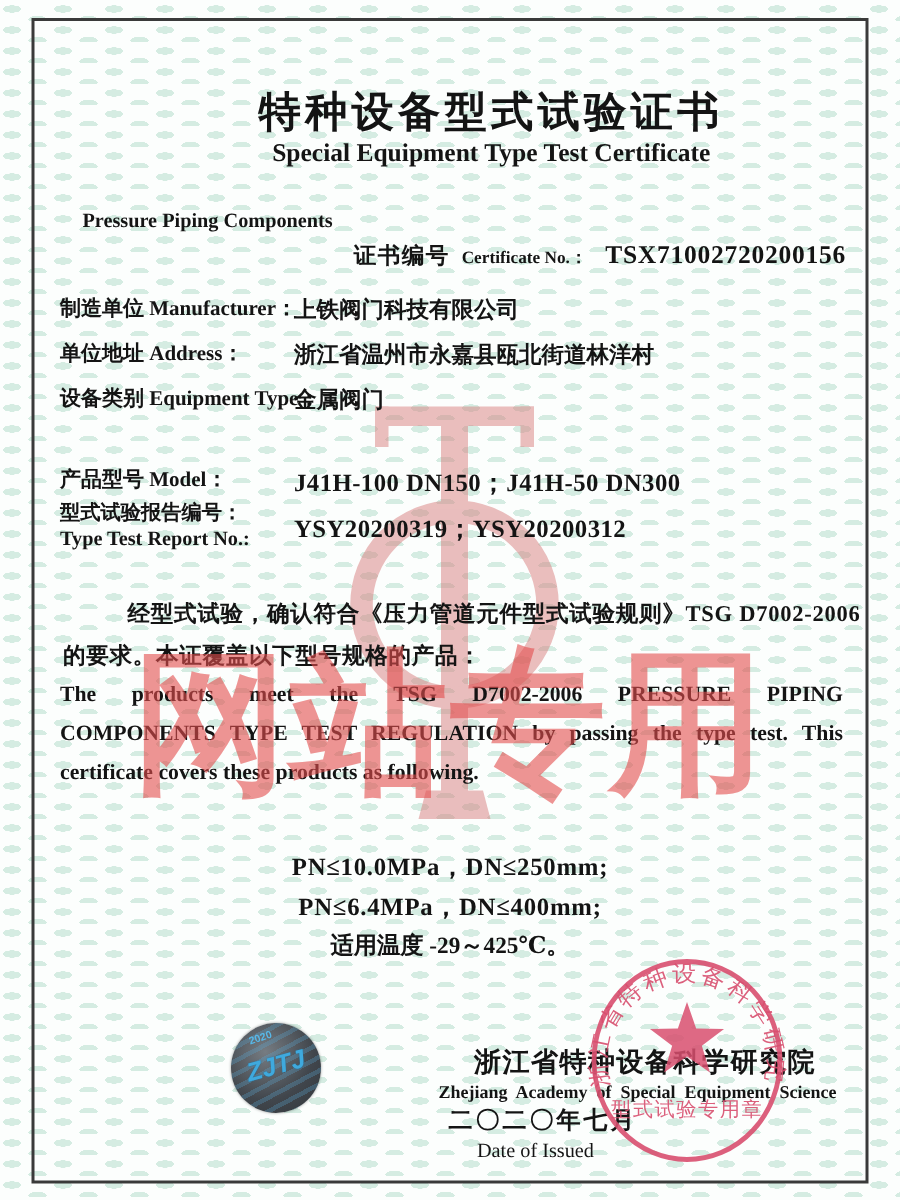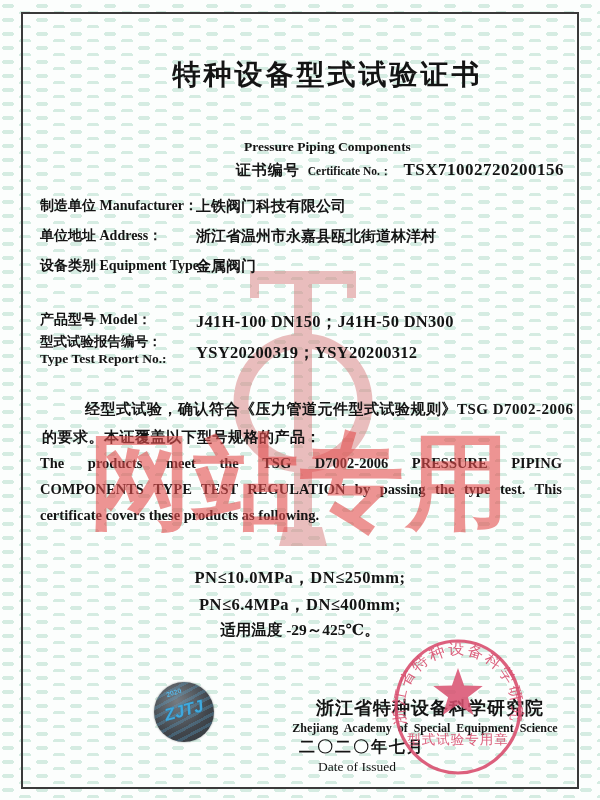--- a/index.html
+++ b/index.html
@@ -11,21 +11,21 @@
       radial-gradient(ellipse 10px 4px at 8px 6px, #d5ece2 60%, rgba(0,0,0,0) 61%),
       radial-gradient(ellipse 10px 4px at 25px 13px, #d5ece2 60%, rgba(0,0,0,0) 61%);
     background-size:34px 14px;
   }
   .frame{position:absolute;left:21px;top:12px;right:21px;bottom:11px;border:2px solid #3a3a3a;z-index:6;pointer-events:none;}
   .abs{position:absolute;}
   
   .h-title{left:55px;top:56px;width:545px;text-align:center;font-size:28px;font-weight:bold;letter-spacing:3px;z-index:2;}
   .h-en{left:55px;top:92px;width:545px;text-align:center;font-size:17px;font-weight:bold;z-index:2;}
   .h-cn2{left:55px;top:114px;width:545px;text-align:center;font-size:19px;font-weight:bold;letter-spacing:2px;z-index:2;}
-  .h-en2{left:55px;top:139px;width:545px;text-align:center;font-size:13.5px;font-weight:bold;z-index:2;}
+  .h-en2{left:55px;top:139px;width:545px;text-align:left;font-size:13.5px;font-weight:bold;z-index:2;}
   .certno{left:0;top:160px;right:36px;text-align:right;z-index:2;}
   .certno .cn{font-size:15px;font-weight:bold;letter-spacing:1px;}
   .certno .en{font-size:11.5px;font-weight:bold;margin-left:4px;}
   .certno .no{font-size:17px;font-weight:bold;letter-spacing:.5px;margin-left:8px;}
   
   .row{left:0;right:0;height:22px;z-index:2;font-family:Liberation Serif, serif;}
   .lab{position:absolute;left:40px;font-size:14px;font-weight:bold;white-space:nowrap;}
   .val{position:absolute;left:196px;font-size:15px;font-weight:bold;white-space:nowrap;}
   .val-big{font-size:16.5px;letter-spacing:.3px;}
   .lab2{position:absolute;left:40px;font-size:13.5px;font-weight:bold;line-height:17px;white-space:nowrap;}
@@ -73,20 +73,21 @@
       <rect x="22" y="8" width="106" height="13"></rect>
       <rect x="22" y="8" width="9" height="27"></rect>
       <rect x="119" y="8" width="9" height="27"></rect>
       <rect x="66" y="20" width="18" height="248"></rect>
       <path d="M56,264 L94,264 L99,283 L51,283 Z"></path>
       <circle cx="75" cy="140" r="62" fill="none" stroke="#d77e7e" stroke-width="15"></circle>
     </g>
   </svg>
 
   <div class="abs h-title">特种设备型式试验证书</div>
+  <div class="abs h-en">Special Equipment Type Test Certificate</div>
   <div class="abs h-en2">Pressure Piping Components</div>
 
   <div class="abs certno">
     <span class="cn">证书编号</span>
     <span class="en">Certificate No.：</span>
     <span class="no">TSX71002720200156</span>
   </div>
 
   <div class="abs row" style="top:197px">
     <span class="lab"><span>制造单位</span> <span>Manufacturer：</span></span>

